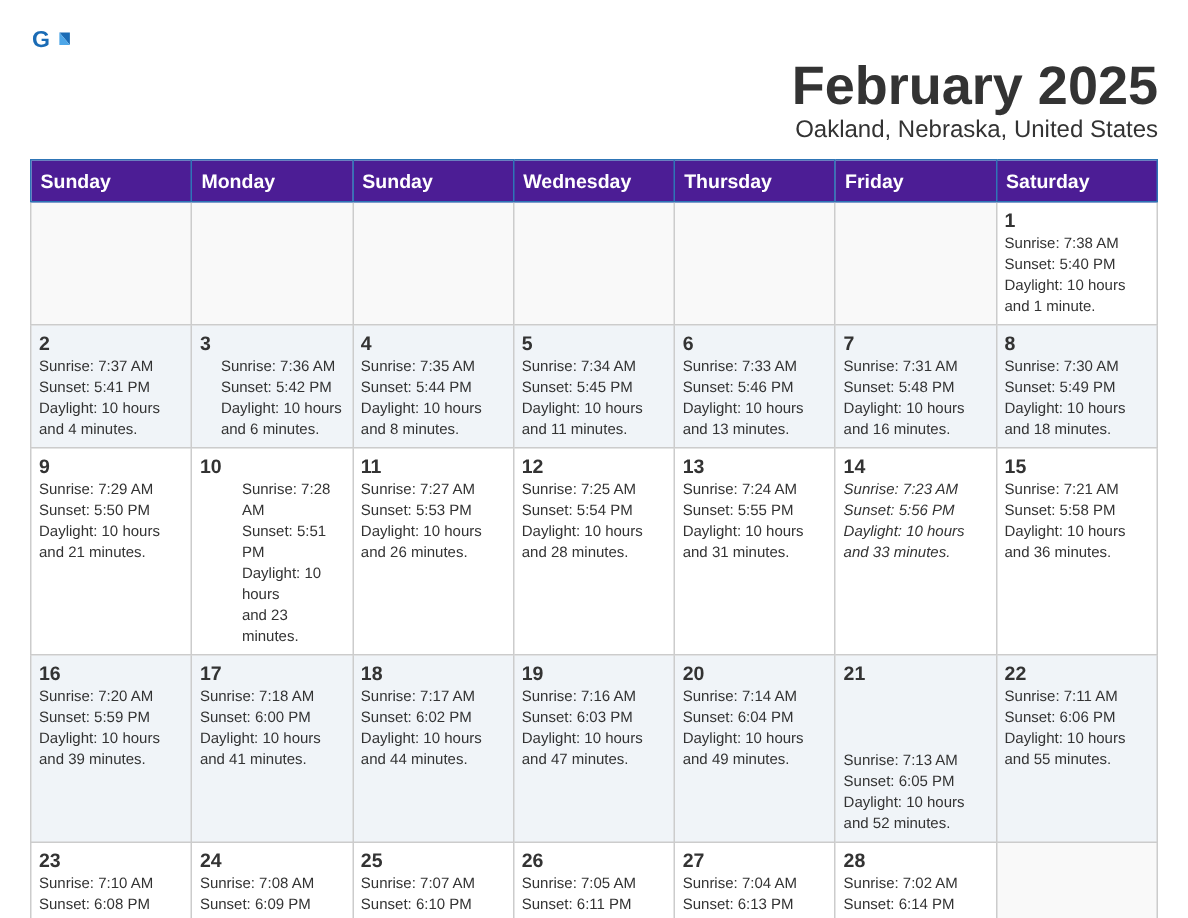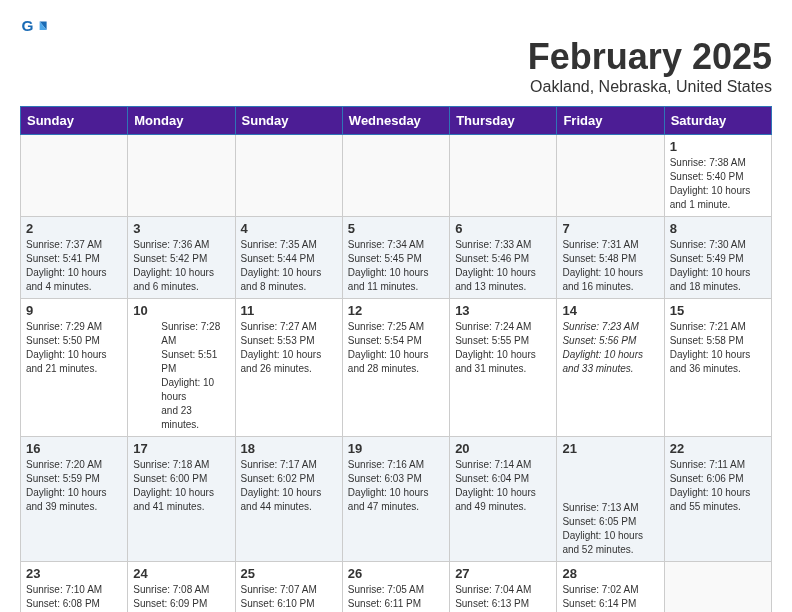--- a/index.html
+++ b/index.html
@@ -134,21 +134,21 @@
         <tr class="row-shade">
           <td>
             <span class="day-num">2</span>
             <div class="day-info" style="white-space: pre-line;">Sunrise: 7:37 AM
 Sunset: 5:41 PM
 Daylight: 10 hours
 and 4 minutes.</div>
           </td>
           <td>
             <span class="day-num">3</span>
-            <div class="day-info" style="white-space: pre-line;">Sunrise: 7:36 AM
+            <div class="day-info" style="white-space: pre-line; margin-left: 14px;">Sunrise: 7:36 AM
 Sunset: 5:42 PM
 Daylight: 10 hours
 and 6 minutes.</div>
           </td>
           <td>
             <span class="day-num">4</span>
             <div class="day-info" style="white-space: pre-line;">Sunrise: 7:35 AM
 Sunset: 5:44 PM
 Daylight: 10 hours
 and 8 minutes.</div>

